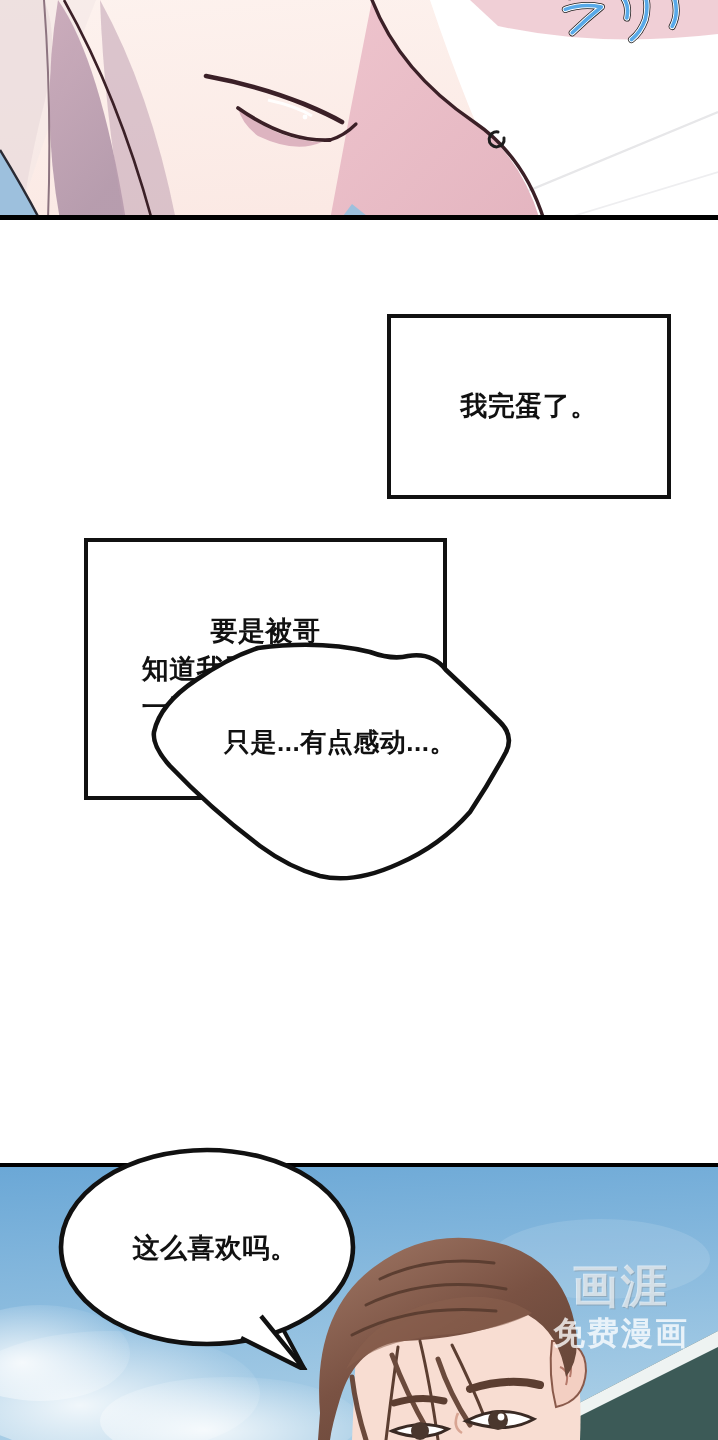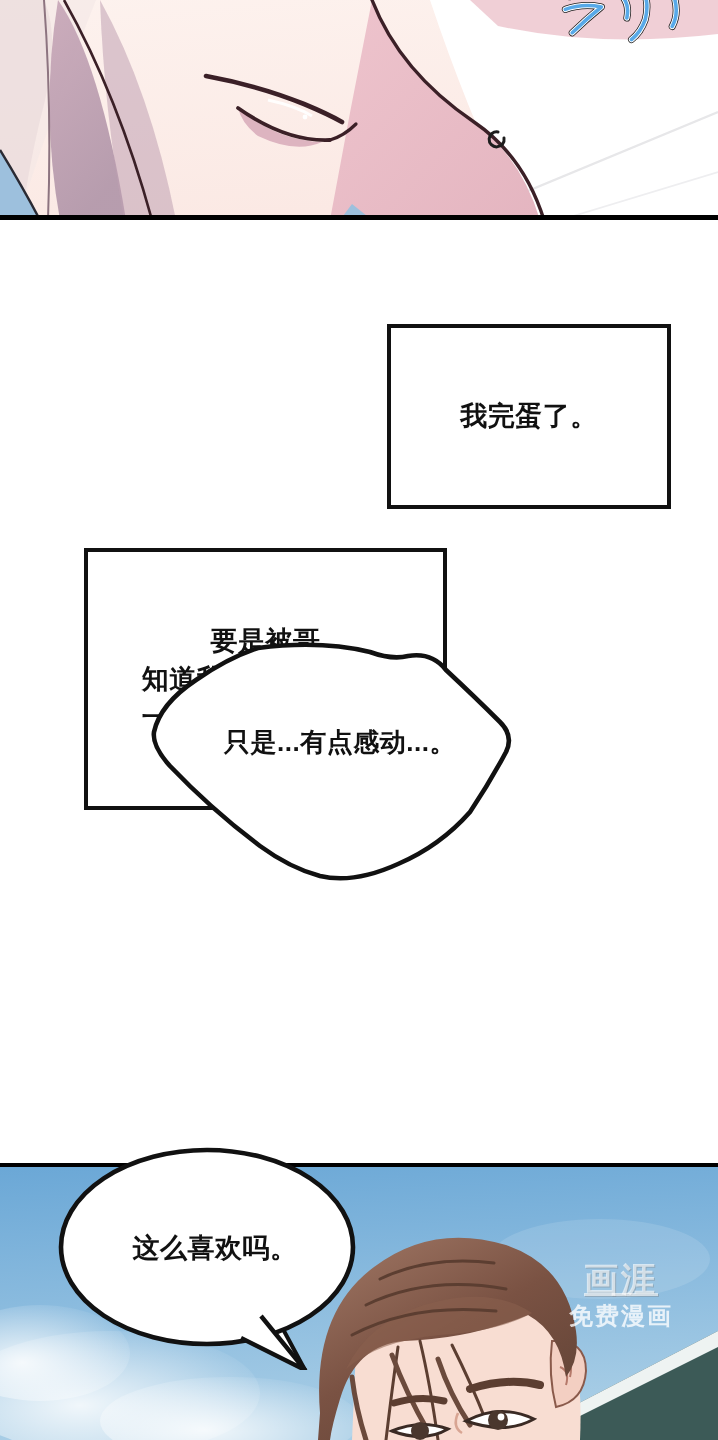--- a/index.html
+++ b/index.html
@@ -40,21 +40,21 @@
   #sfx-blue {
     position: absolute;
     left: 556px; top: -26px;
     width: 140px; height: 74px;
     transform: rotate(-7deg);
   }
 
   
   #panel-narration {
     position: absolute;
-    left: 0; top: 235px;
+    left: 0; top: 225px;
     width: 672px; height: 938px;
     background: #ffffff;
   }
 
   .text-box {
     position: absolute;
     background: #ffffff;
     border: 4px solid #111111;
     box-sizing: border-box;
     display: flex;
@@ -142,30 +142,29 @@
   
   #watermark {
     position: absolute;
     left: 536px; top: 1262px;
     width: 170px;
     text-align: center;
     z-index: 8;
     user-select: none;
   }
   #watermark .wm-main {
-    font-size: 34px;
+    font-size: 46px;
     font-weight: 700;
     color: rgba(255,255,255,0.62);
     letter-spacing: 3px;
     line-height: 1.05;
     text-shadow: 1px 1px 0 rgba(120,120,120,0.35);
-    text-decoration: underline;
   }
   #watermark .wm-sub {
-    font-size: 24px;
+    font-size: 32px;
     font-weight: 700;
     color: rgba(255,255,255,0.78);
     letter-spacing: 2px;
     margin-top: 2px;
     text-align: center;
   }
 </style>
 </head>
 <body>
 

